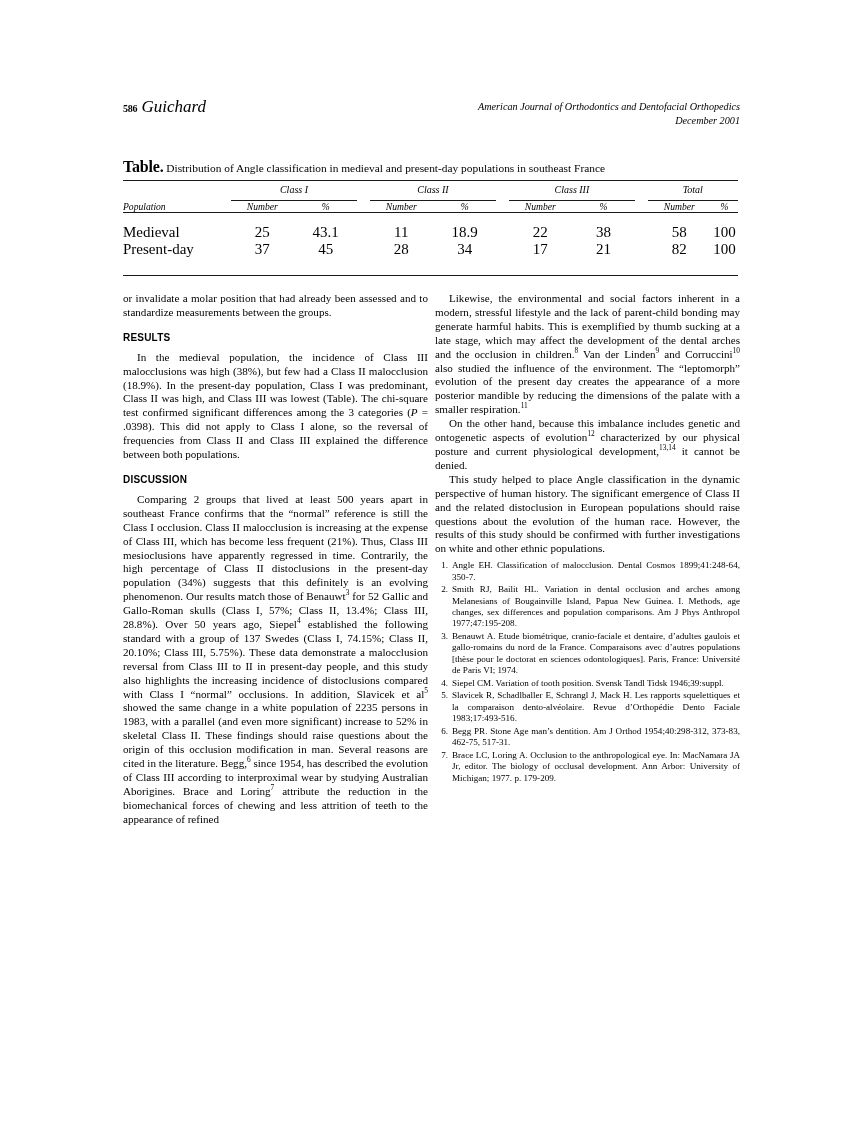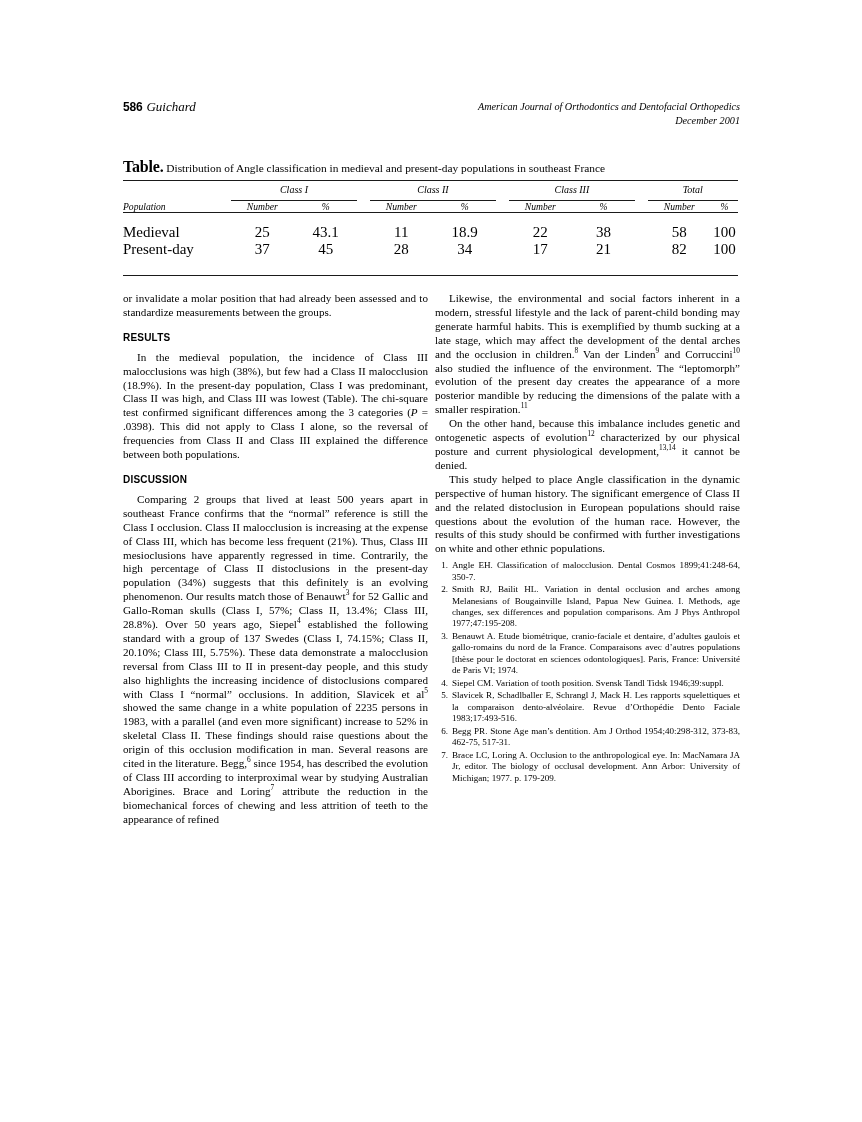--- a/index.html
+++ b/index.html
@@ -33,28 +33,28 @@
     height: 34px;
   }
   .runhead-left {
     position: absolute;
     left: 0; top: 0;
     font-size: 10.5px;
     line-height: 13px;
     white-space: nowrap;
   }
   .runhead-pageno {
-    font-family: Liberation Sans, sans-serif;
+    font-family: Liberation Serif, serif;
     font-weight: bold;
-    font-size: 12px;
+    font-size: 10px;
     letter-spacing: -0.2px;
   }
   .runhead-author {
     font-style: italic;
-    font-size: 13px;
+    font-size: 17px;
     margin-left: 4px;
   }
   .runhead-right {
     position: absolute;
     right: 0; top: 0;
     text-align: right;
     font-style: italic;
     font-size: 10.2px;
     line-height: 13.5px;
     white-space: nowrap;

